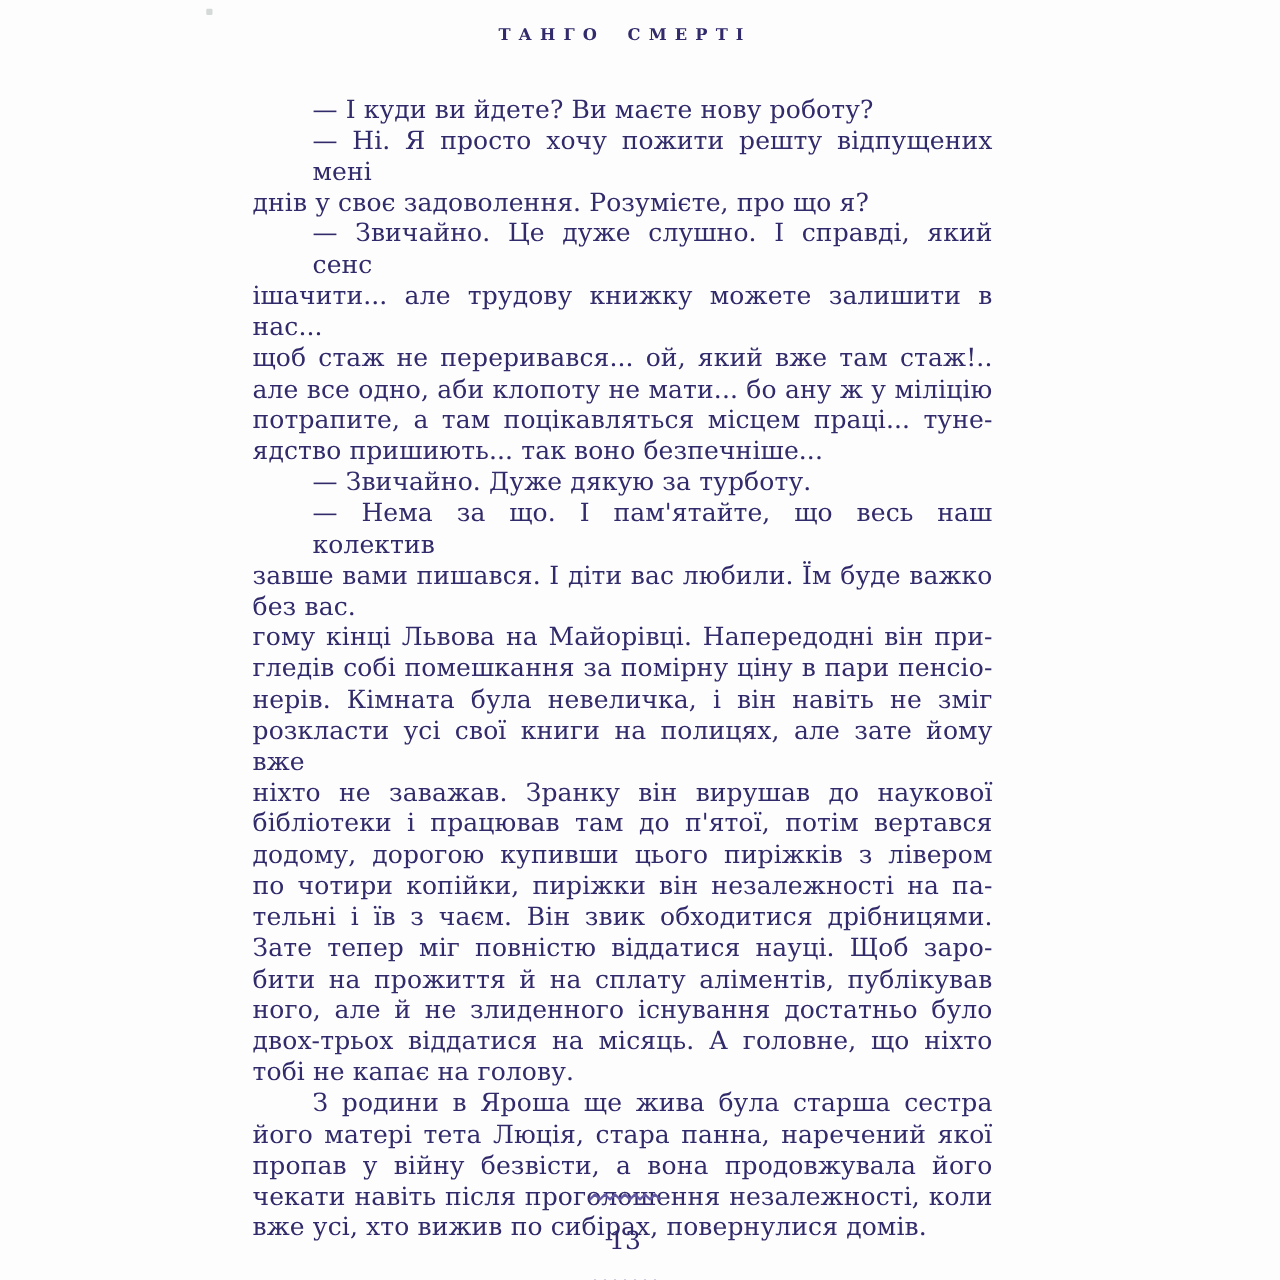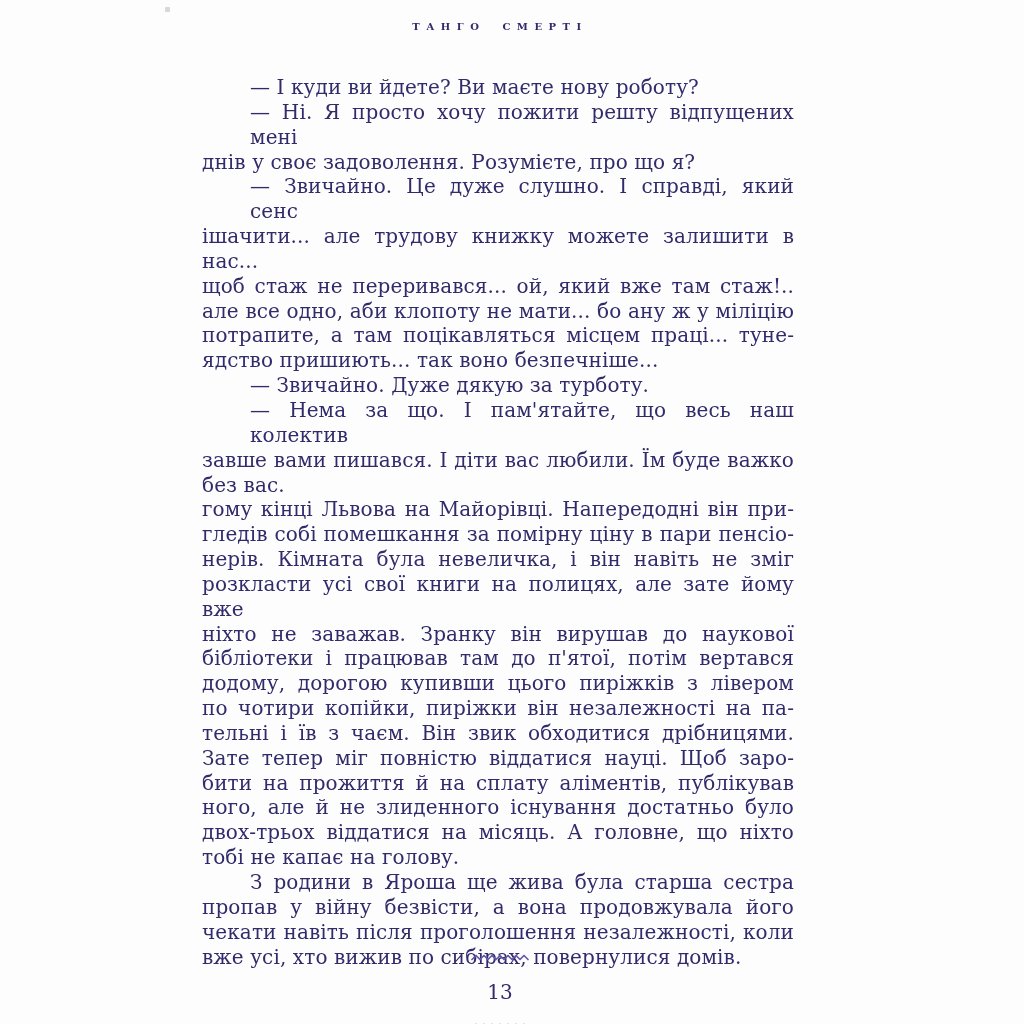--- a/index.html
+++ b/index.html
@@ -10,21 +10,21 @@
     position:relative;overflow:hidden;
   }
   .page{
     position:absolute;inset:0;
     background:var(--paper,#fdfdfd);
   }
   .running-head{
     position:absolute;
     left:204px;width:592px;top:21px;
     text-align:center;
-    font-size:10px;
+    font-size:13px;
     font-weight:700;
     letter-spacing:6.5px;
     word-spacing:7px;
     color:var(--ink,#312b6b);
   }
   .scan-dot{
     position:absolute;left:165px;top:7px;
     width:5px;height:5px;
     background:#ccd3d0;border-radius:1px;opacity:.85;
   }
@@ -96,20 +96,21 @@
       <div class="line">бібліотеки і працював там до п'ятої, потім вертався</div>
       <div class="line">додому, дорогою купивши цього пиріжків з лівером</div>
       <div class="line">по чотири копійки, пиріжки він незалежності на па-</div>
       <div class="line">тельні і їв з чаєм. Він звик обходитися дрібницями.</div>
       <div class="line">Зате тепер міг повністю віддатися науці. Щоб заро-</div>
       <div class="line">бити на прожиття й на сплату аліментів, публікував</div>
       <div class="line">ного, але й не злиденного існування достатньо було</div>
       <div class="line">двох-трьох віддатися на місяць. А головне, що ніхто</div>
       <div class="line para-end">тобі не капає на голову.</div>
       <div class="line indent">З родини в Яроша ще жива була старша сестра</div>
+      <div class="line">його матері тета Люція, стара панна, наречений якої</div>
       <div class="line">пропав у війну безвісти, а вона продовжувала його</div>
       <div class="line">чекати навіть після проголошення незалежності, коли</div>
       <div class="line para-end">вже усі, хто вижив по сибірах, повернулися домів.</div>
     </div>
 
   <div class="footer">
     <svg class="zigzag" width="58" height="11" viewBox="0 0 58 11">
       <polyline points="1,7.5 5,3.5 9,7.5 13,3.5 17,7.5 21,3.5 25,7.5 29,3.5 33,7.5 37,3.5 41,7.5 45,3.5 49,7.5 53,3.5 57,7.5"></polyline>
     </svg>
     <span class="page-number">13</span>

